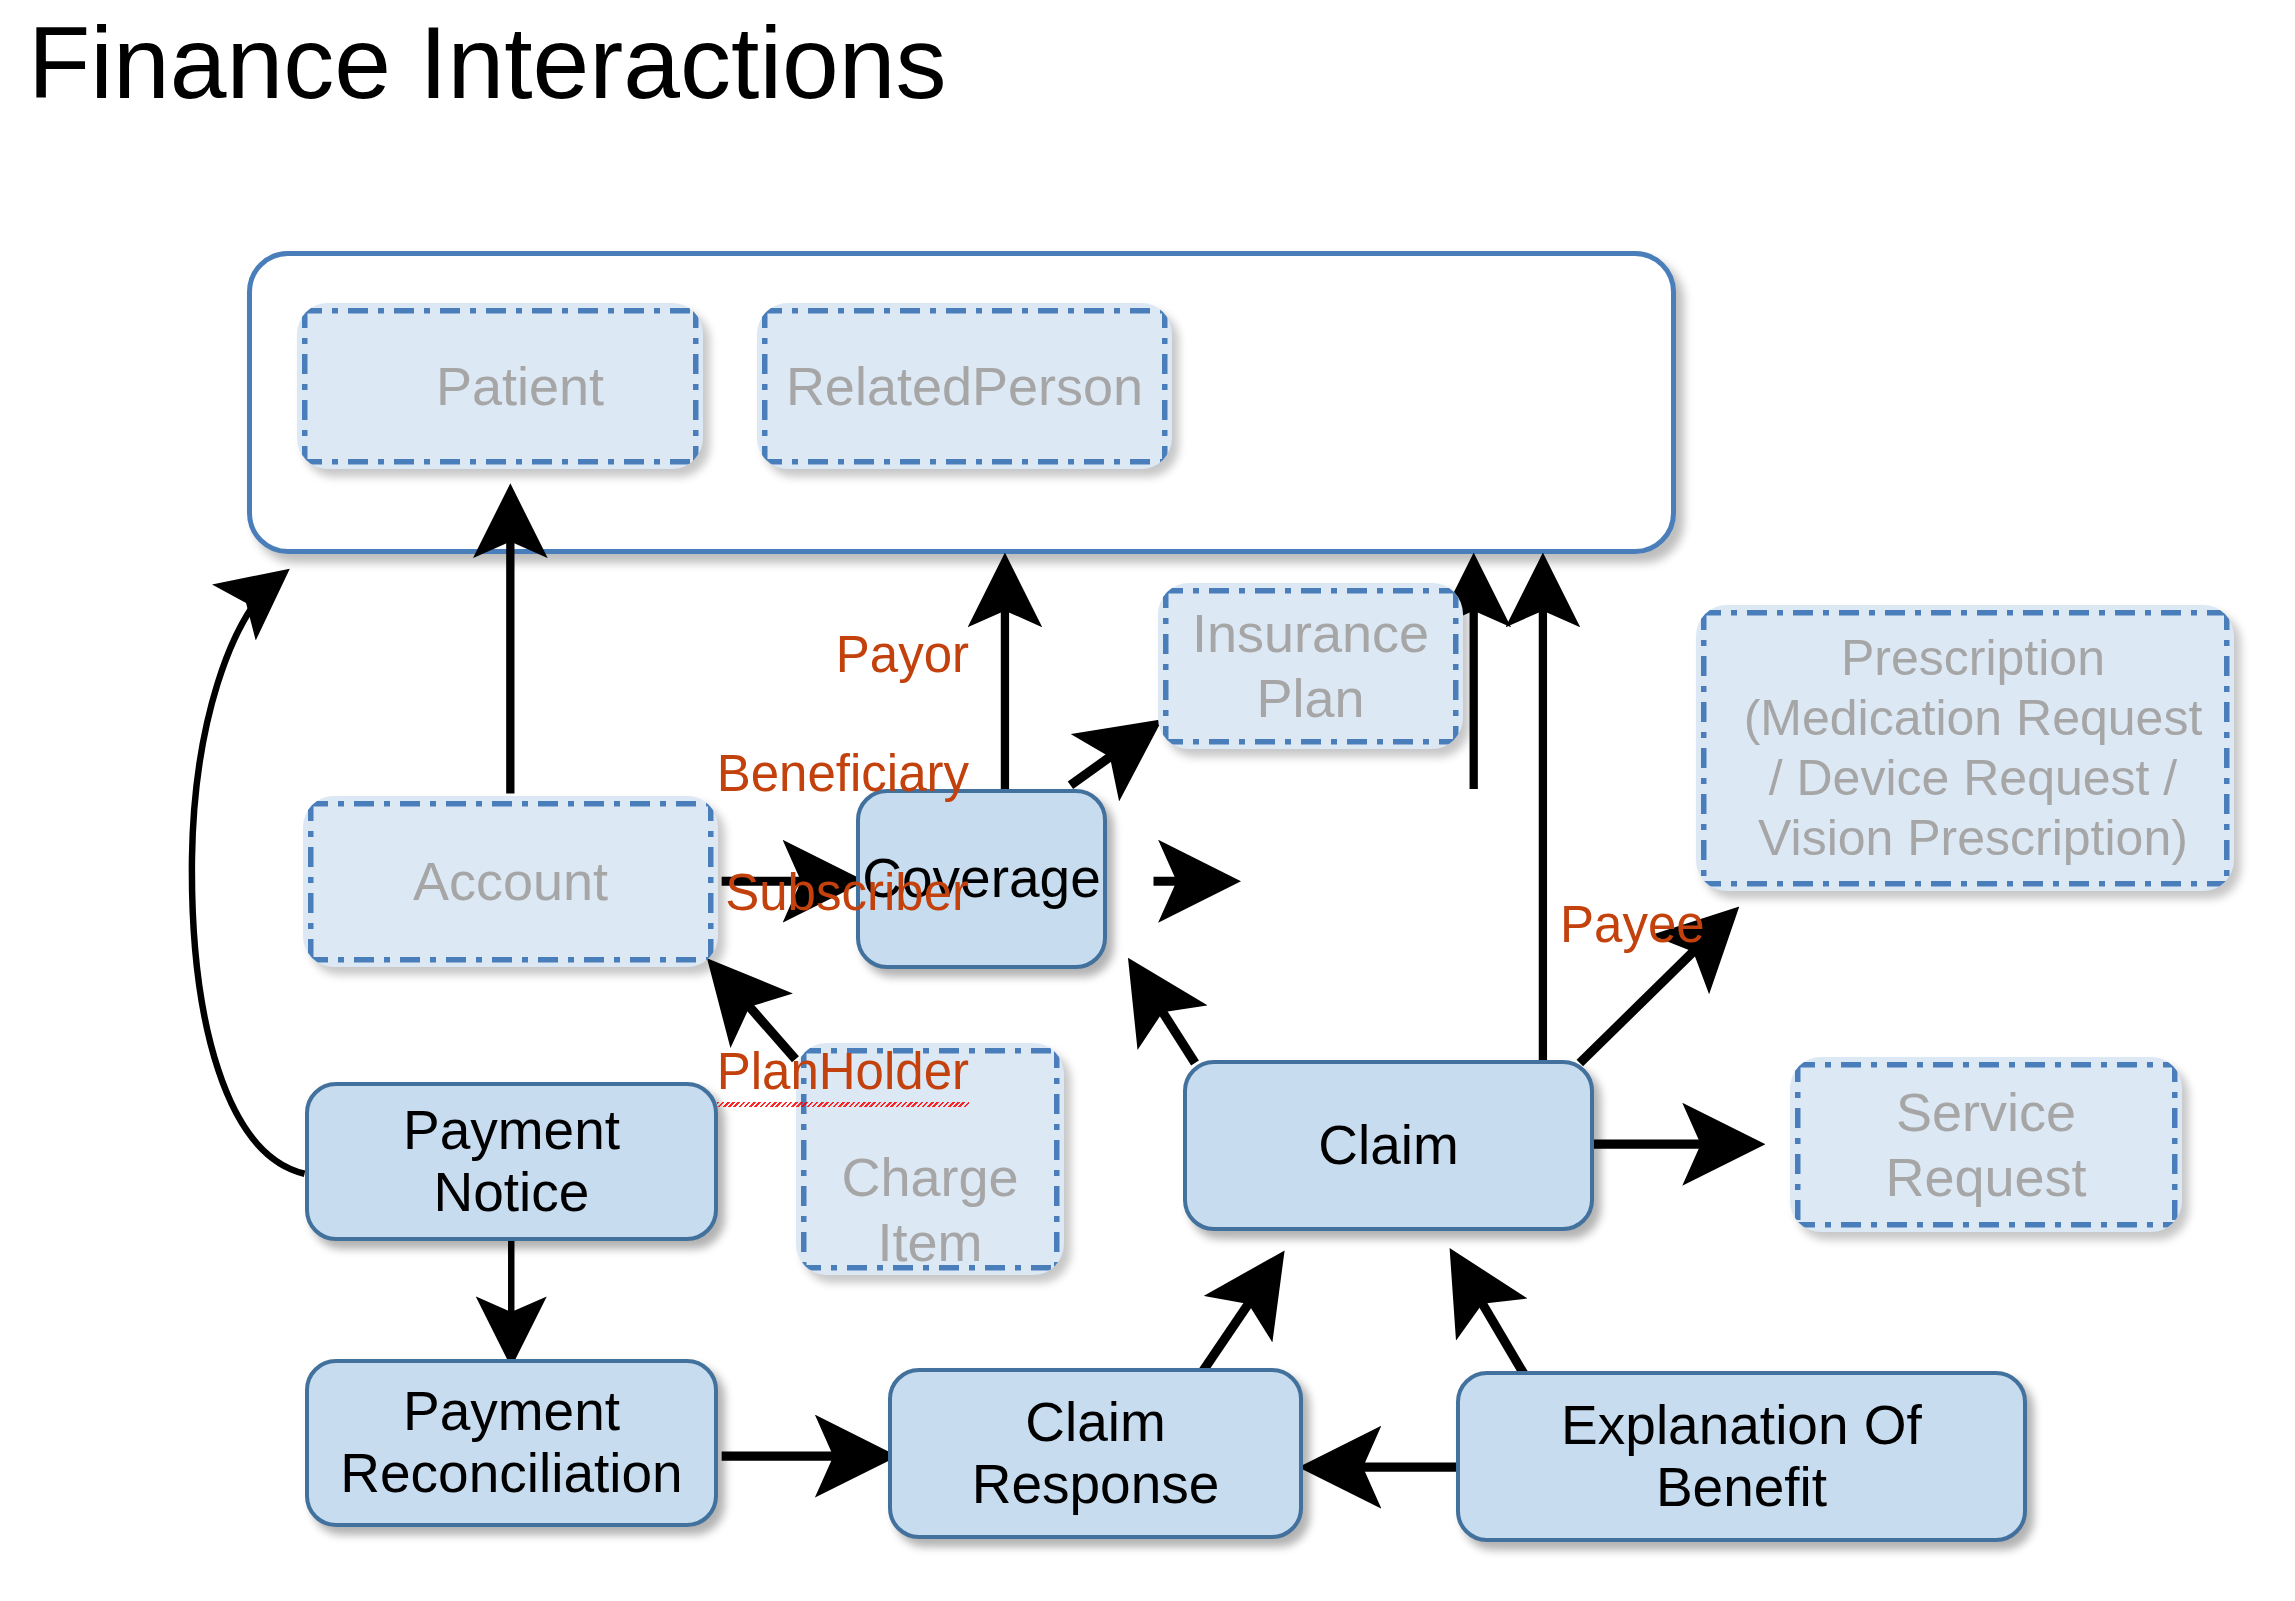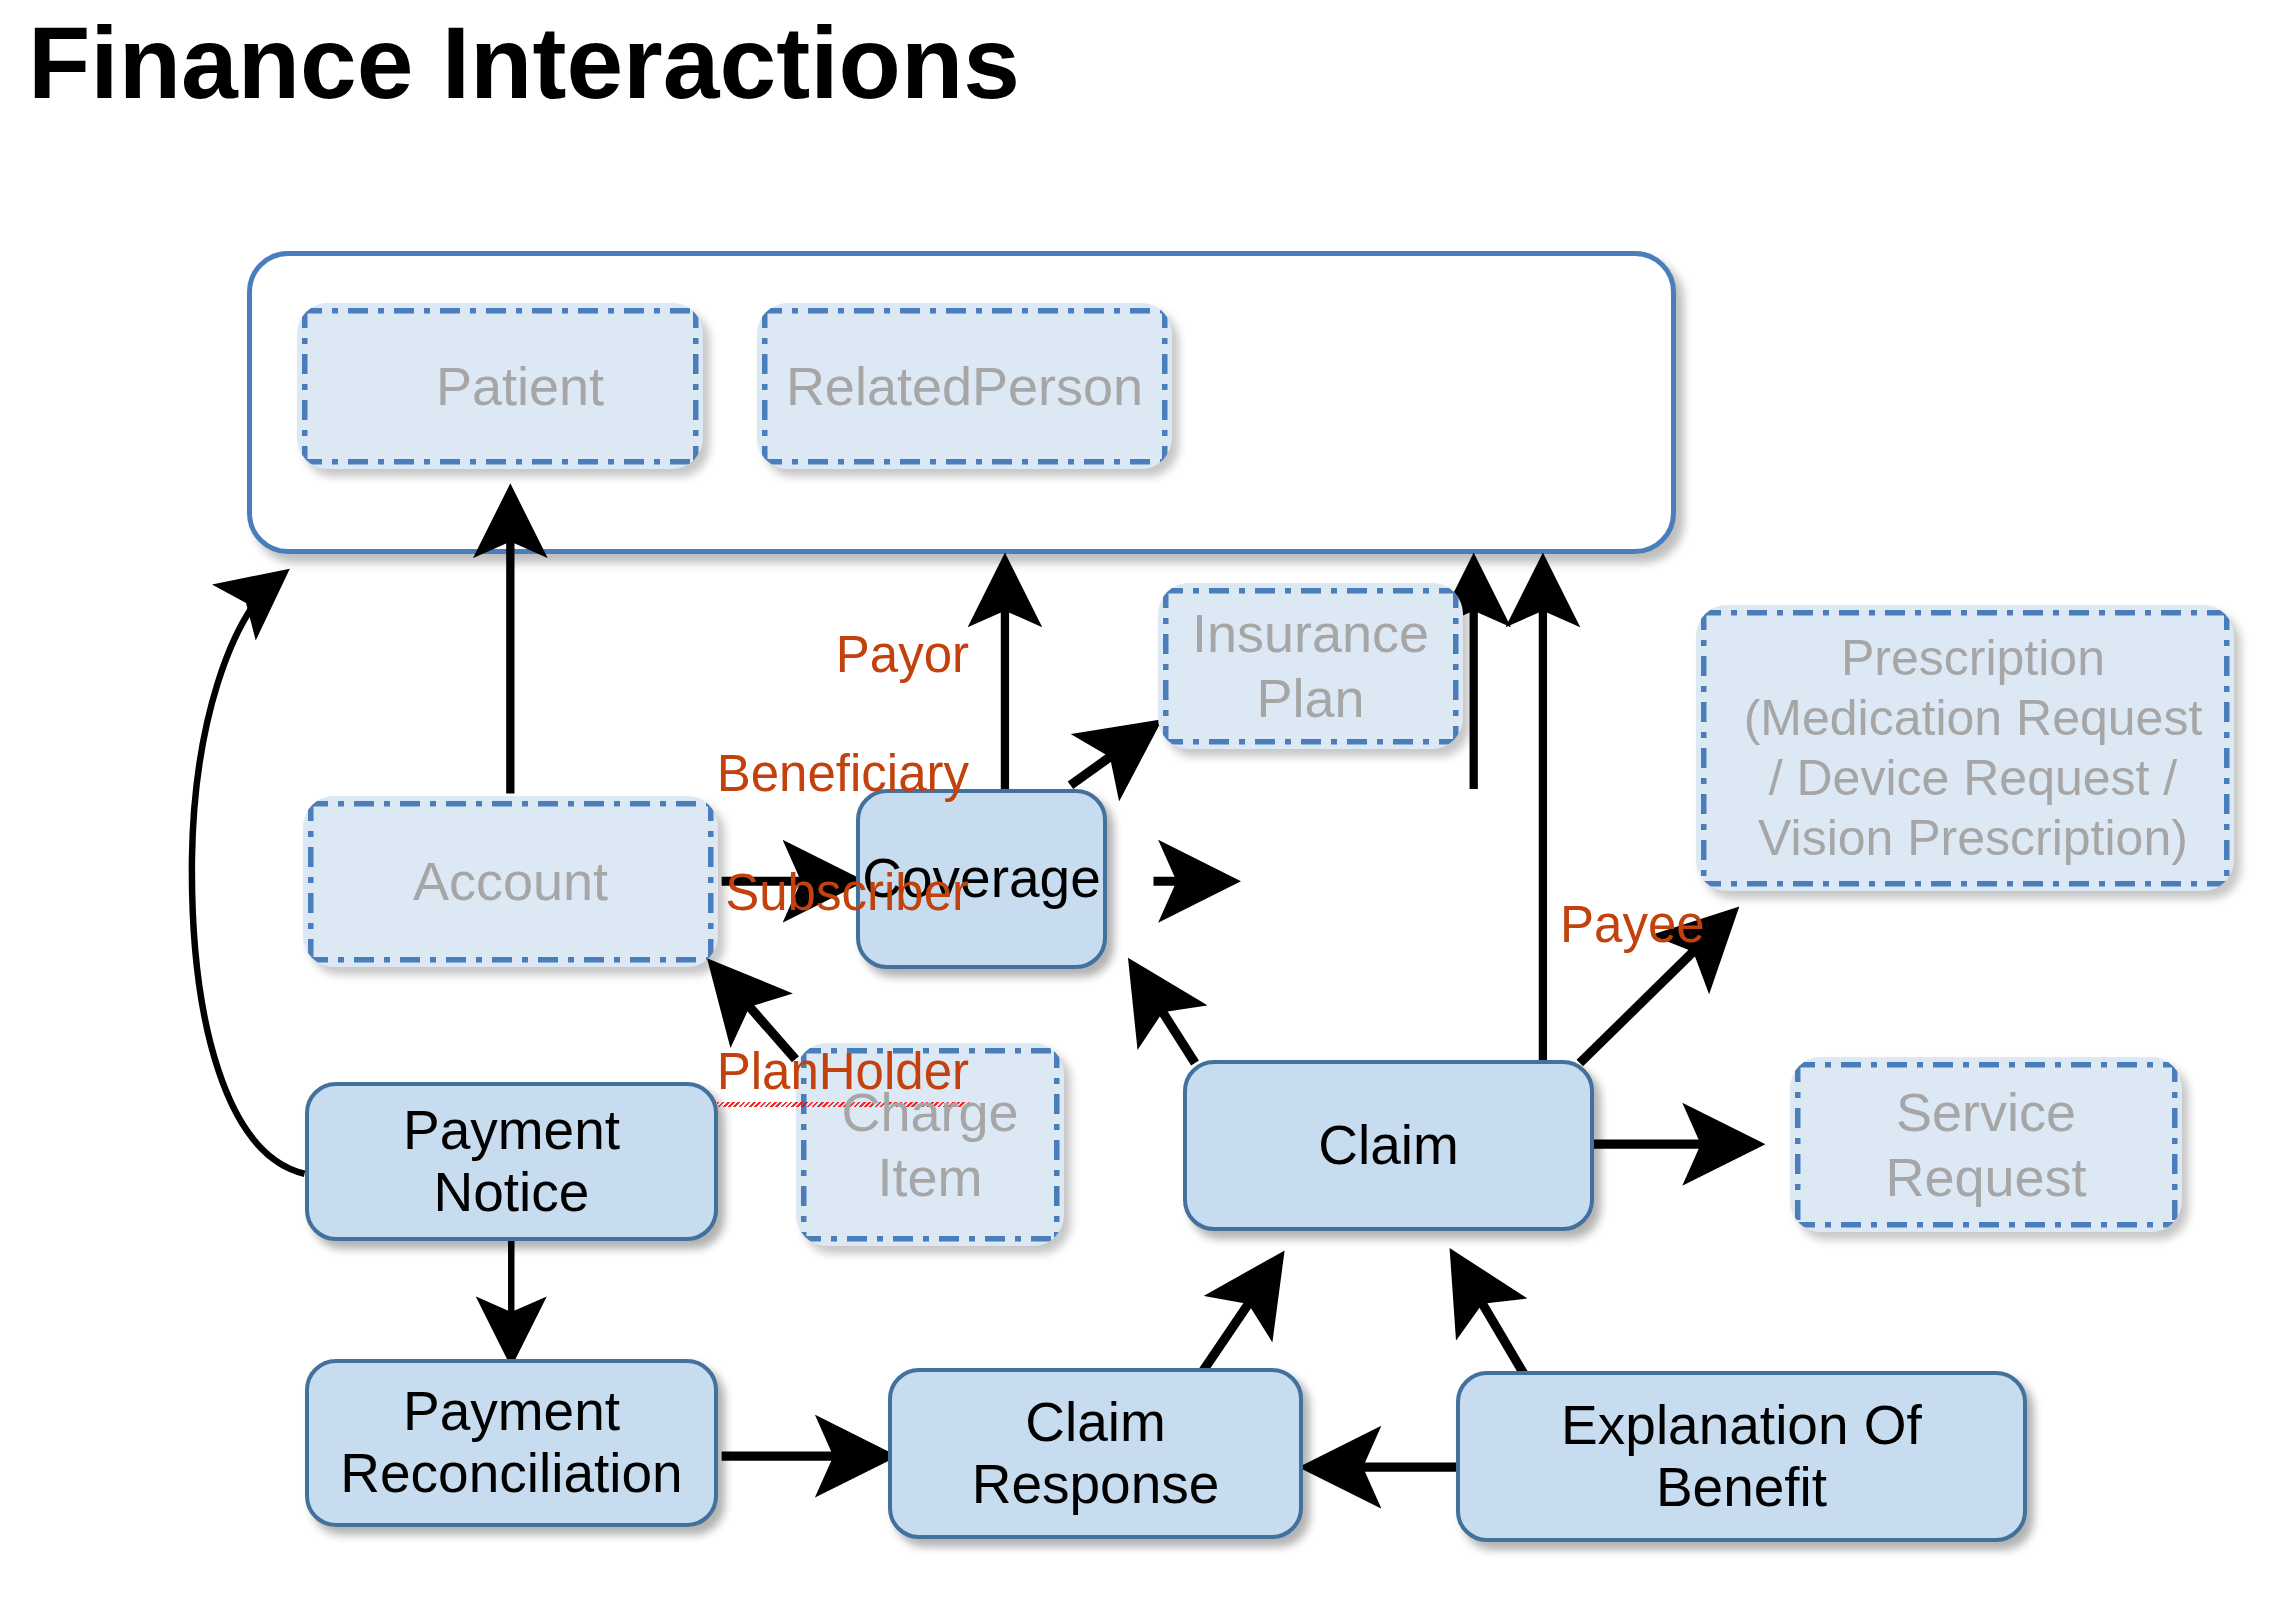--- a/index.html
+++ b/index.html
@@ -19,21 +19,21 @@
   }
 
   
   #page-title {
     position: absolute;
     left: 28px;
     top: 7.4px;
     font-size: 102px;
     line-height: 1.1;
     color: #000000;
-    font-weight: 700;
+    font-weight: 400;
     letter-spacing: 0px;
     white-space: nowrap;
   }
 
   
   #arrow-layer {
     position: absolute;
     left: 0; top: 0;
     width: 2295px;
     height: 1601px;
@@ -212,21 +212,21 @@
 Plan</span>
   </div>
 
   <div class="node ghost" style="left:1696px; top:605px; width:538px; height:286px; font-size:50px;padding-left:16px;">
     <span class="label">Prescription
 (Medication Request
 / Device Request /
 Vision Prescription)</span>
   </div>
 
-  <div class="node ghost" style="left:796px; top:1043px; width:268px; height:203px;">
+  <div class="node ghost" style="left:796px; top:1043px; width:268px; height:232px;align-items:flex-end;">
     <span class="label">Charge
 Item</span>
   </div>
 
   <div class="node solid" style="left:1183px; top:1060px; width:411px; height:171px;">
     <span class="label">Claim</span>
   </div>
 
   <div class="node ghost" style="left:1758px; top:1057px; width:392px; height:175px;margin-left:32px;">
     <span class="label">Service

